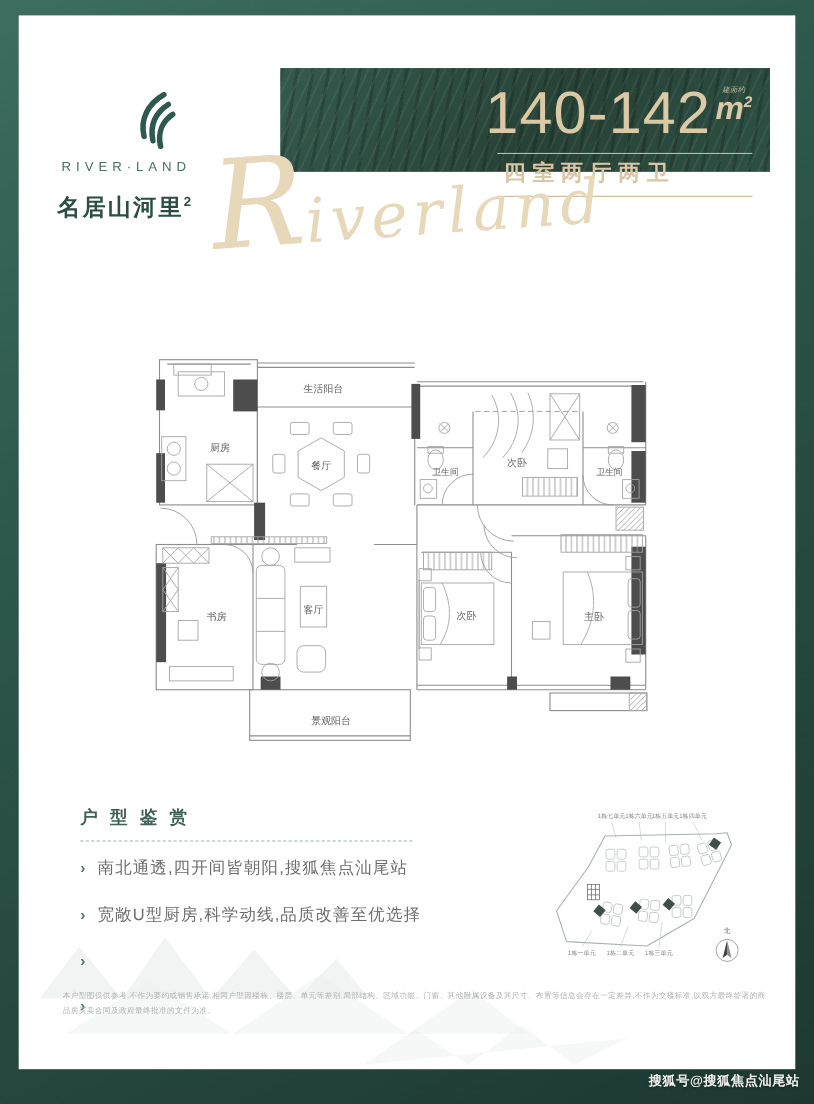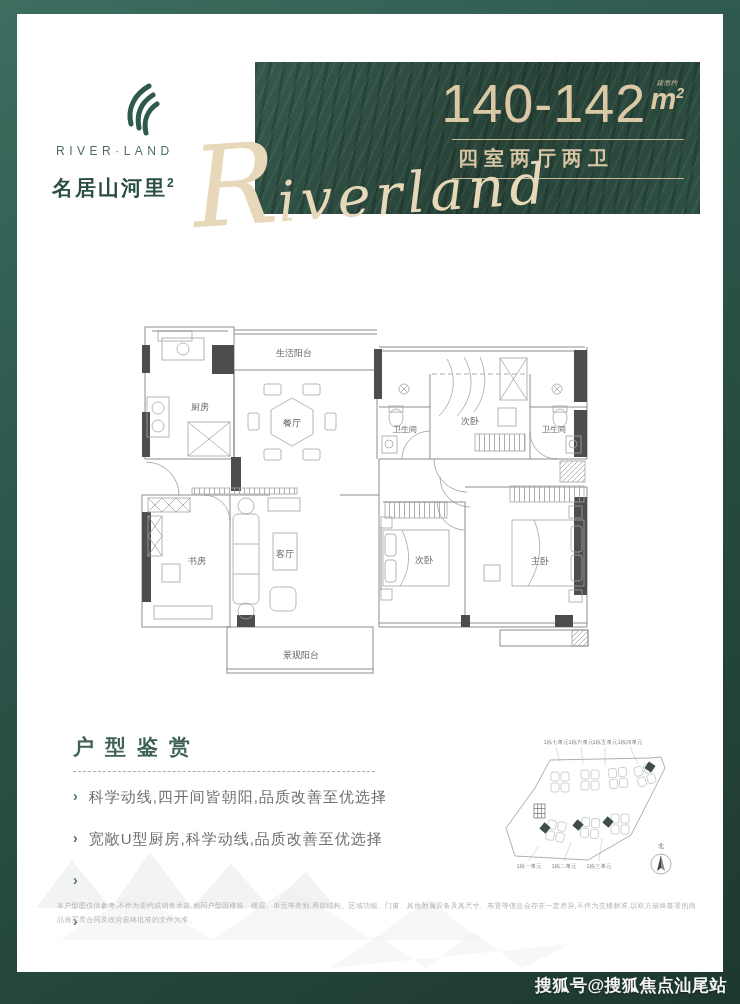--- a/index.html
+++ b/index.html
@@ -9,21 +9,21 @@
   .page{position:absolute;left:17px;top:14px;width:706px;height:958px;background:#fff;}
 
   
   .logo{position:absolute;left:52px;top:82px;width:176px;text-align:left;z-index:2;}
   .logo svg{display:block;margin:0 auto;}
   .logo-en{font-size:12px;letter-spacing:4.5px;padding-left:4px;color:#4b6e63;margin-top:6px;}
   .logo-cn{font-size:21px;font-weight:700;color:#2a4e44;letter-spacing:2px;margin-top:16px;}
   .logo-cn sup{font-size:12px;font-weight:700;}
 
   
-  .banner{position:absolute;left:255px;top:62px;width:445px;height:152px;z-index:1;
+  .banner{position:absolute;left:255px;top:62px;width:445px;height:94px;z-index:1;
     background-color:#2c4c41;
     background-image:
       repeating-linear-gradient(115deg,rgba(255,255,255,.05) 0 2px,rgba(255,255,255,0) 2px 9px),
       repeating-linear-gradient(100deg,rgba(0,0,0,.16) 0 3px,rgba(0,0,0,0) 3px 14px),
       linear-gradient(125deg,#355a4d 0%,#274237 55%,#2e5044 100%);}
   .banner-inner{position:absolute;top:14px;right:16px;text-align:right;color:#dbc9a6;}
   .num{font-size:54px;letter-spacing:1px;font-weight:500;line-height:1;}
   .unit{display:inline-block;position:relative;top:-13px;margin-left:4px;text-align:center;font-style:italic;}
   .unit-pre{display:block;font-size:6.5px;letter-spacing:.5px;opacity:.92;line-height:1;}
   .unit-m{display:block;font-size:29px;font-weight:600;line-height:.95;}
@@ -36,21 +36,21 @@
   .script{position:absolute;left:192px;top:120px;z-index:3;line-height:1;pointer-events:none;
     font-family:"DejaVu Serif",serif;font-style:italic;color:#e7d8ba;transform:rotate(-4deg);}
   .script .big{font-size:112px;}
   .script .rest{font-size:56px;letter-spacing:5px;}
 
   
   .plan{position:absolute;left:102px;top:312px;width:540px;height:392px;z-index:2;}
 
   
   .appr{position:absolute;left:73px;top:733px;width:410px;z-index:2;}
-  .appr-title{font-size:21px;font-weight:700;letter-spacing:11px;color:#3f6157;}
+  .appr-title{font-size:16px;font-weight:700;letter-spacing:11px;color:#3f6157;}
   .appr-divider{width:302px;border:none;border-top:1.5px dashed #9fb3ab;margin:10px 0 16px;}
   .appr ul{list-style:none;margin:0;padding:0;}
   .appr li{display:flex;align-items:flex-start;font-size:15px;color:#6d6d6d;
     margin-bottom:24px;letter-spacing:1px;line-height:1.2;}
   .appr li .mk{color:#4f7468;font-weight:700;margin-right:10px;font-size:14px;}
 
   
   .siteplan{position:absolute;left:498px;top:734px;width:202px;height:152px;z-index:2;}
 
   
@@ -60,21 +60,21 @@
   
   .wave{position:absolute;background:#eef1f0;z-index:1;}
   .wave1{left:36px;top:852px;width:300px;height:56px;opacity:.8;
     clip-path:polygon(0 100%,12% 15%,25% 100%,38% 0,52% 100%,65% 20%,78% 100%,90% 35%,100% 100%);}
   .wave2{left:60px;top:886px;width:420px;height:54px;opacity:.55;
     clip-path:polygon(0 100%,18% 10%,36% 100%,55% 0,74% 100%,88% 25%,100% 100%);}
   .wave3{left:330px;top:928px;width:240px;height:40px;opacity:.5;
     clip-path:polygon(0 100%,20% 20%,40% 100%,60% 10%,80% 100%,100% 40%);}
 
   
-  .sohu{position:absolute;right:13px;top:974px;z-index:5;font-size:17px;font-weight:700;
+  .sohu{position:absolute;right:13px;top:974px;z-index:5;font-size:12px;font-weight:700;
     color:#f5f5f3;letter-spacing:.5px;text-shadow:0 1px 2px rgba(0,0,0,.35);}
 </style>
 </head>
 <body>
 
 <div class="poster">
   <div class="page"></div>
 
   <div class="wave wave1"></div>
   <div class="wave wave2"></div>
@@ -248,21 +248,21 @@
       <text x="438" y="252">主卧</text>
     </g>
   </svg>
 
   <div class="appr">
     <div class="appr-title">户型鉴赏</div>
     <hr class="appr-divider">
     <ul>
       <li>
           <span class="mk">›</span>
-          <span>科学动线,四开间皆朝阳,品质改善至优选择</span>
+          <span>南北通透,四开间皆朝阳,搜狐焦点汕尾站</span>
         </li>
       <li>
           <span class="mk">›</span>
           <span>宽敞U型厨房,科学动线,品质改善至优选择</span>
         </li>
       <li>
           <span class="mk">›</span>
         </li>
       <li>
           <span class="mk">›</span>

